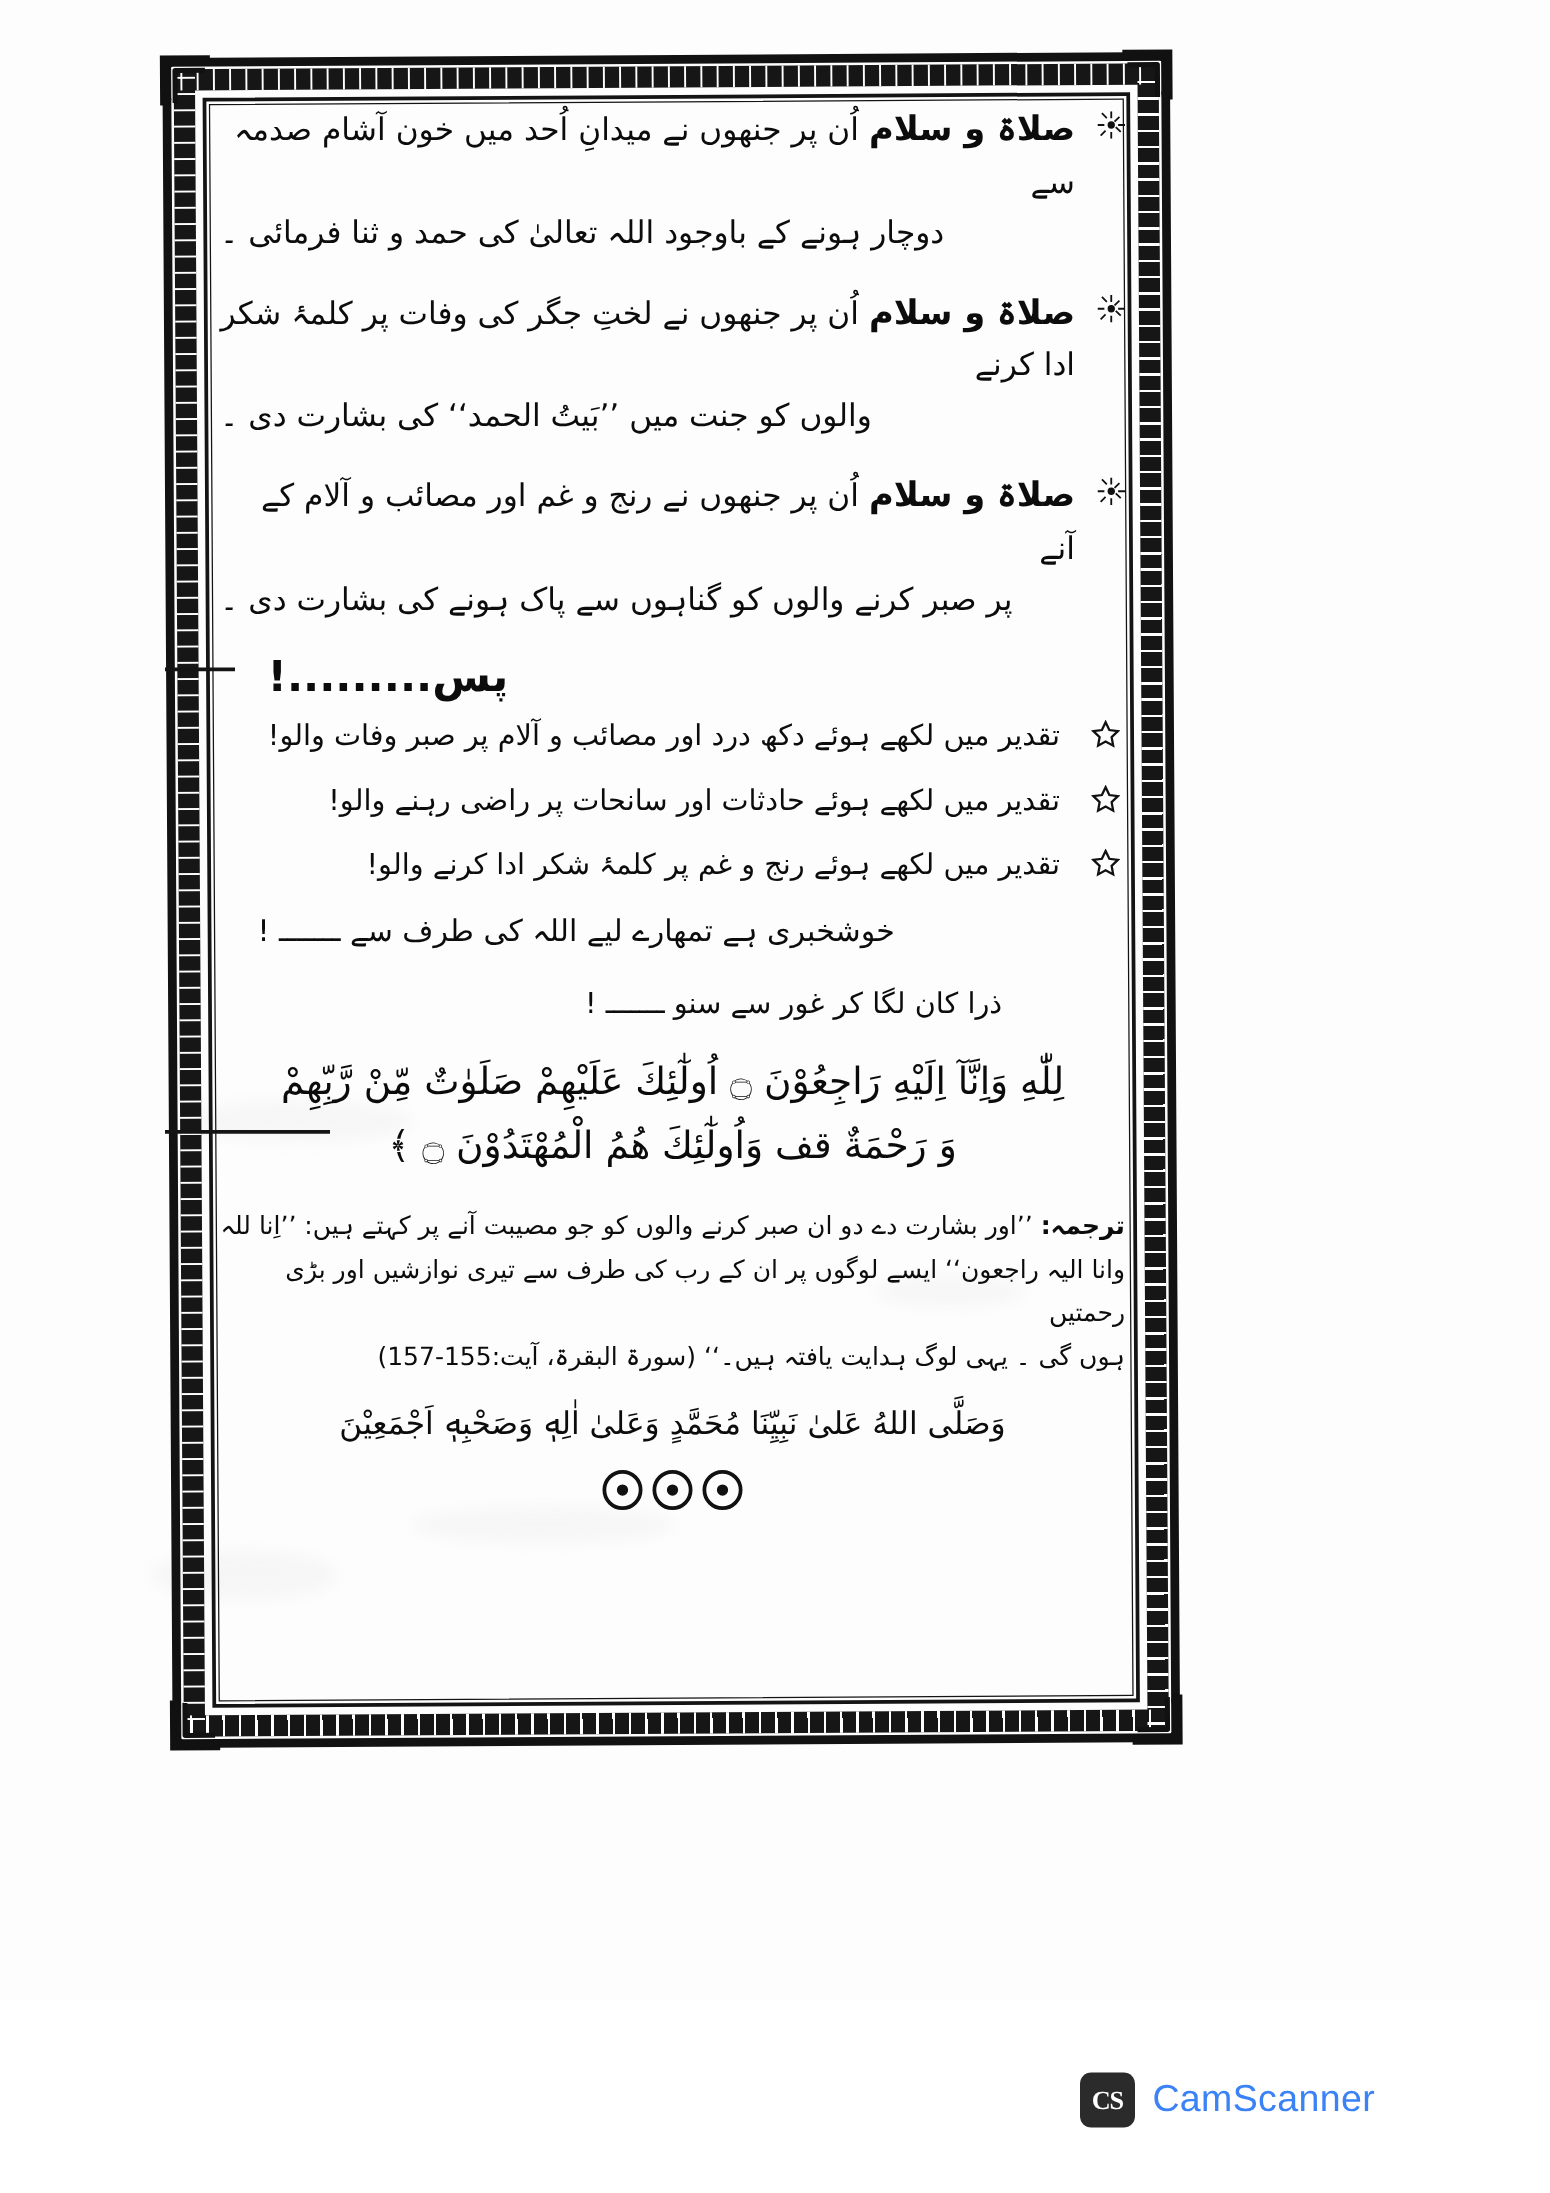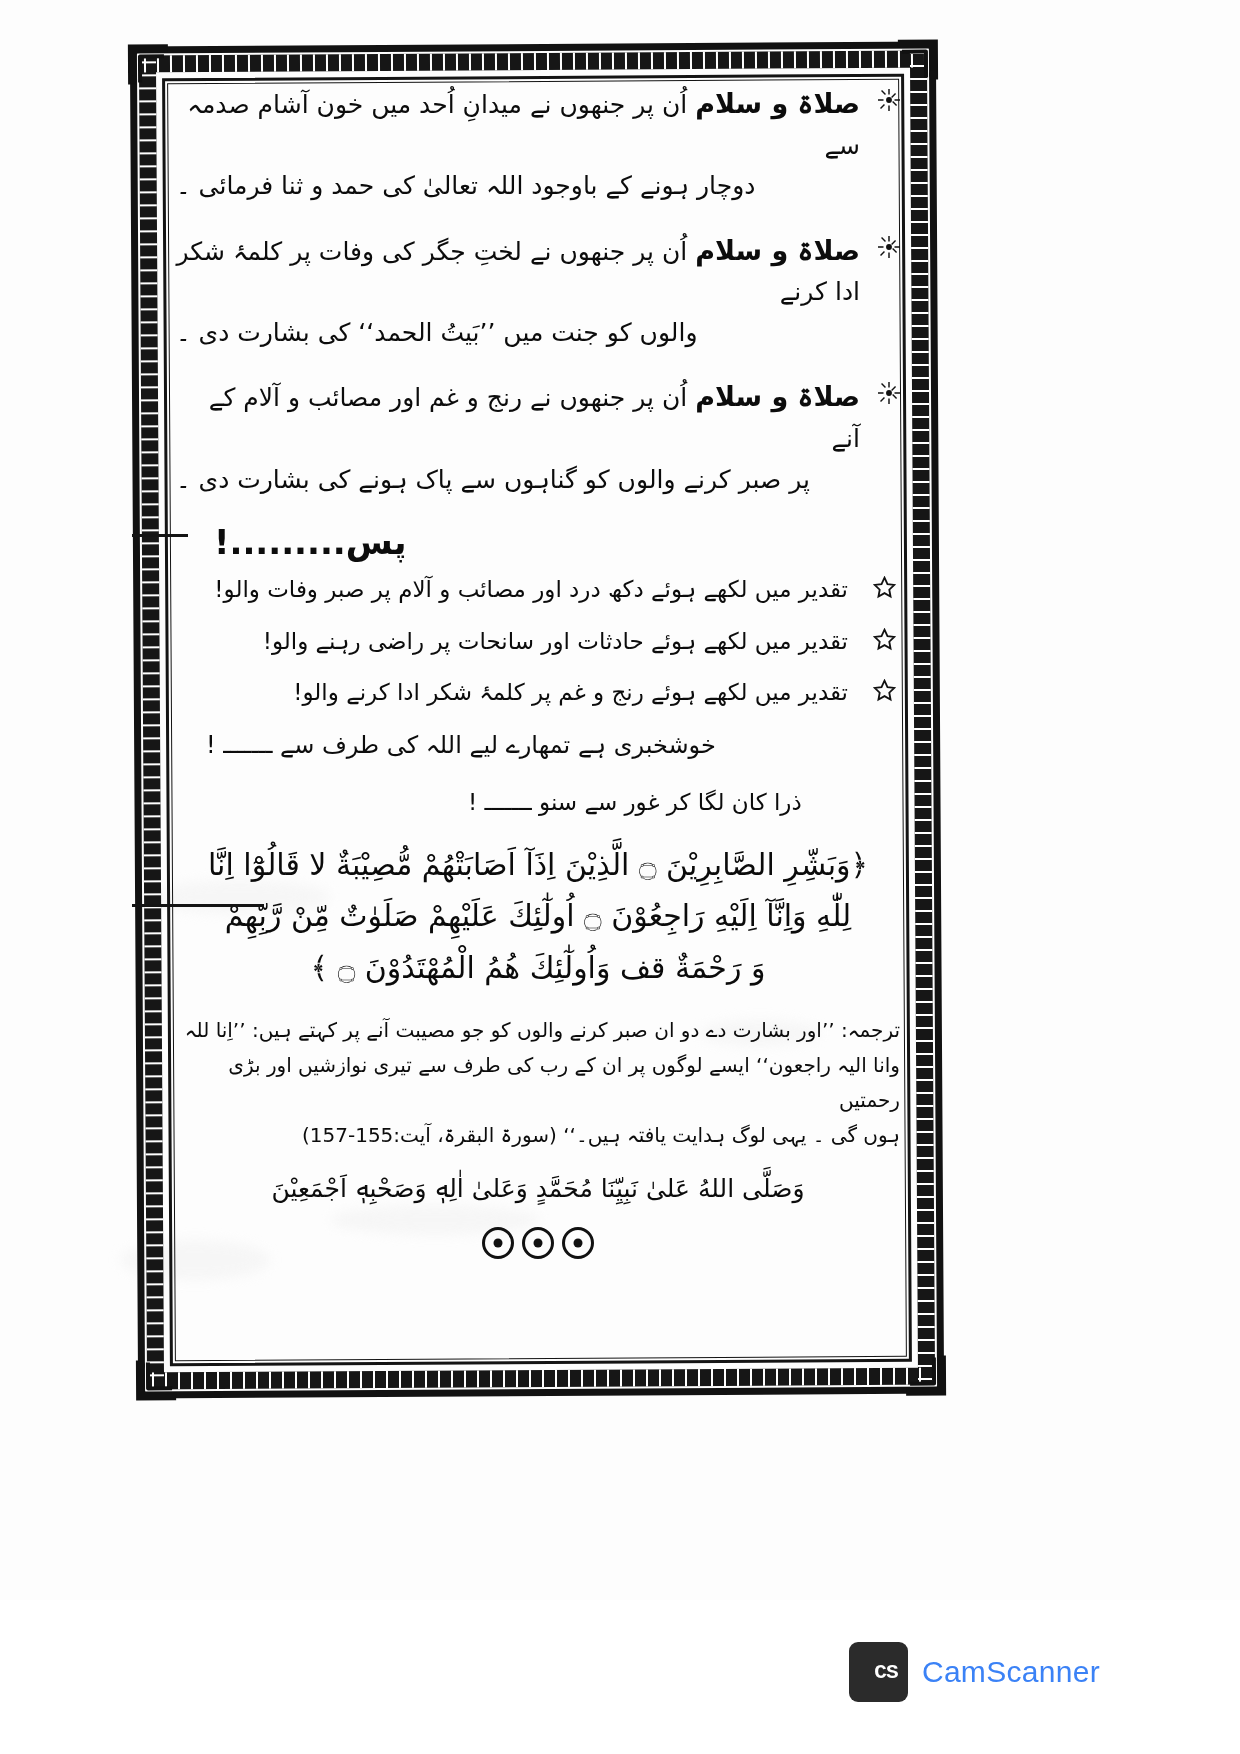--- a/index.html
+++ b/index.html
@@ -215,21 +215,21 @@
   }
 
   
   .tarjuma{
     margin-top:20px;
     font-size:20px;
     line-height:1.75;
     text-align:right;
     direction:rtl;
   }
-  .tarjuma .lbl{font-weight:normal;}
+  .tarjuma .lbl{font-weight:bold;}
 
   .durood{
     margin-top:16px;
     text-align:center;
     font-size:25px;
     line-height:1.6;
   }
 
   .tri-dots{
     margin-top:14px;
@@ -265,32 +265,31 @@
     background:#ffffff;
   }
   #camscanner-badge{
     position:absolute;
     right:140px;bottom:52px;
     display:flex;
     align-items:center;
     gap:14px;
   }
   .cs-logo{
-    width:44px;height:60px;
+    width:44px;height:44px;
     border-radius:9px;
     background:#2b2b2b;
     color:#ffffff;
     font-size:21px;
     font-weight:bold;
     display:flex;
     align-items:center;
     justify-content:center;
-    font-family:Liberation Mono, monospace;
+    font-family:Liberation Serif, serif;
     letter-spacing:-1px;
-    padding-left:15px;
   }
   .cs-text{
     font-family:"Liberation Sans",sans-serif;
     font-size:30px;
     color:#3b82f6;
     letter-spacing:.3px;
   }
 </style>
 </head>
 <body>
@@ -418,21 +417,20 @@
           </svg>
       </span>
       <span>تقدیر میں لکھے ہوئے رنج و غم پر کلمۂ شکر ادا کرنے والو!</span>
     </div>
 
     <div class="urdu closing-line">خوشخبری ہے تمھارے لیے اللہ کی طرف سے ـــــــ !</div>
 
     <div class="urdu listen-line">ذرا کان لگا کر غور سے سنو ـــــــ !</div>
 
     <div class="ayat-block">
-      <div class="urdu ayat-line">﴿وَبَشِّرِ الصَّابِرِيْنَ ۝ الَّذِيْنَ اِذَآ اَصَابَتْهُمْ مُّصِيْبَةٌ لا قَالُوْٓا اِنَّا</div>
       <div class="urdu ayat-line">لِلّٰهِ وَاِنَّآ اِلَيْهِ رَاجِعُوْنَ ۝ اُولٰٓئِكَ عَلَيْهِمْ صَلَوٰتٌ مِّنْ رَّبِّهِمْ</div>
       <div class="urdu ayat-line">وَ رَحْمَةٌ قف وَاُولٰٓئِكَ هُمُ الْمُهْتَدُوْنَ ۝ ﴾</div>
     </div>
 
     <div class="tarjuma urdu">
       <div>
         <span class="lbl">ترجمہ:</span>
         <span>’’اور بشارت دے دو ان صبر کرنے والوں کو جو مصیبت آنے پر کہتے ہیں: ’’اِنا للہ</span>
       </div>
       <div>وانا الیہ راجعون‘‘ ایسے لوگوں پر ان کے رب کی طرف سے تیری نوازشیں اور بڑی رحمتیں</div>

